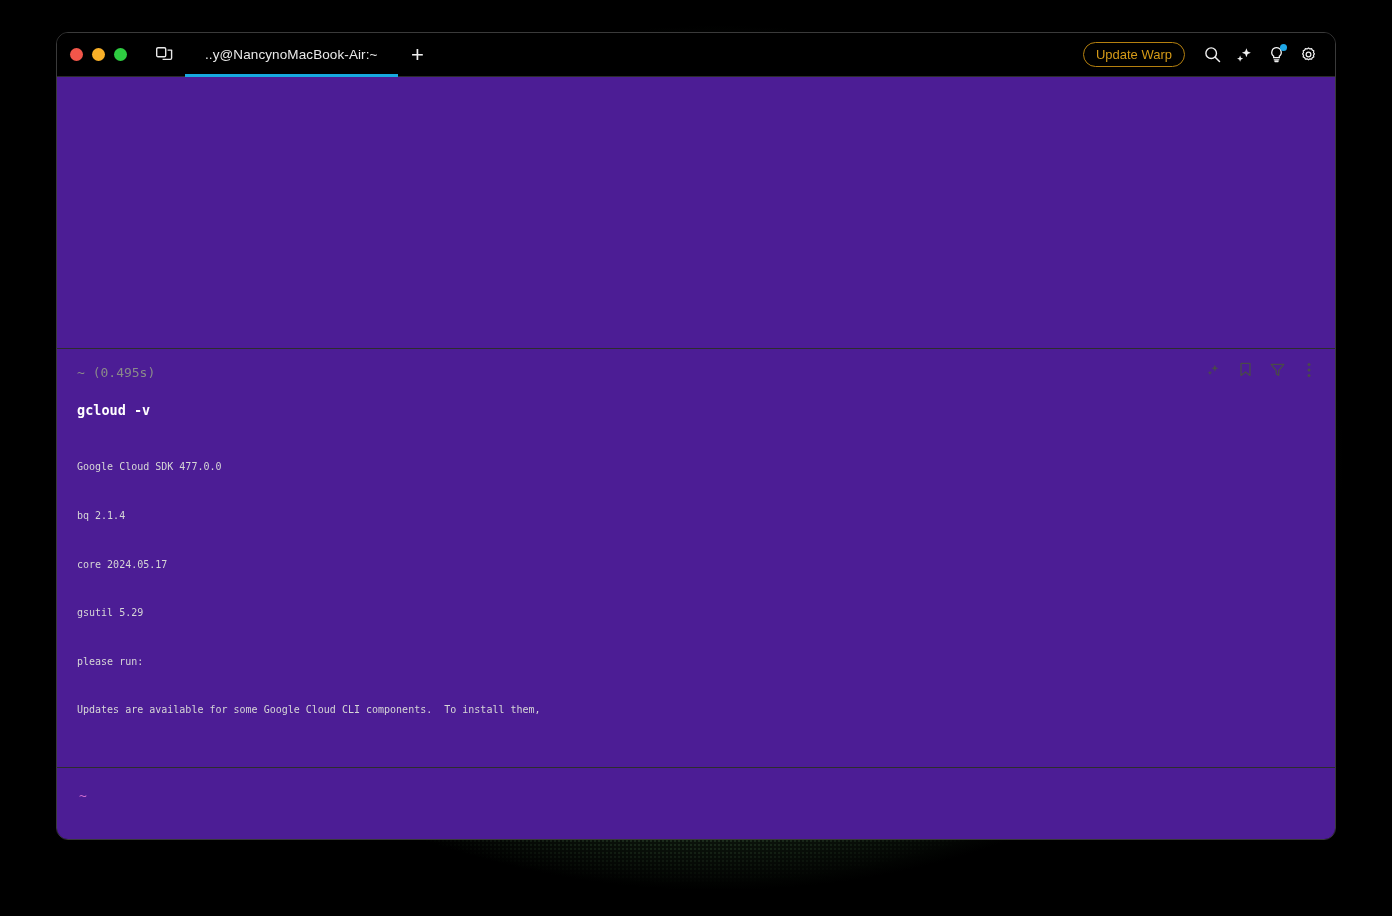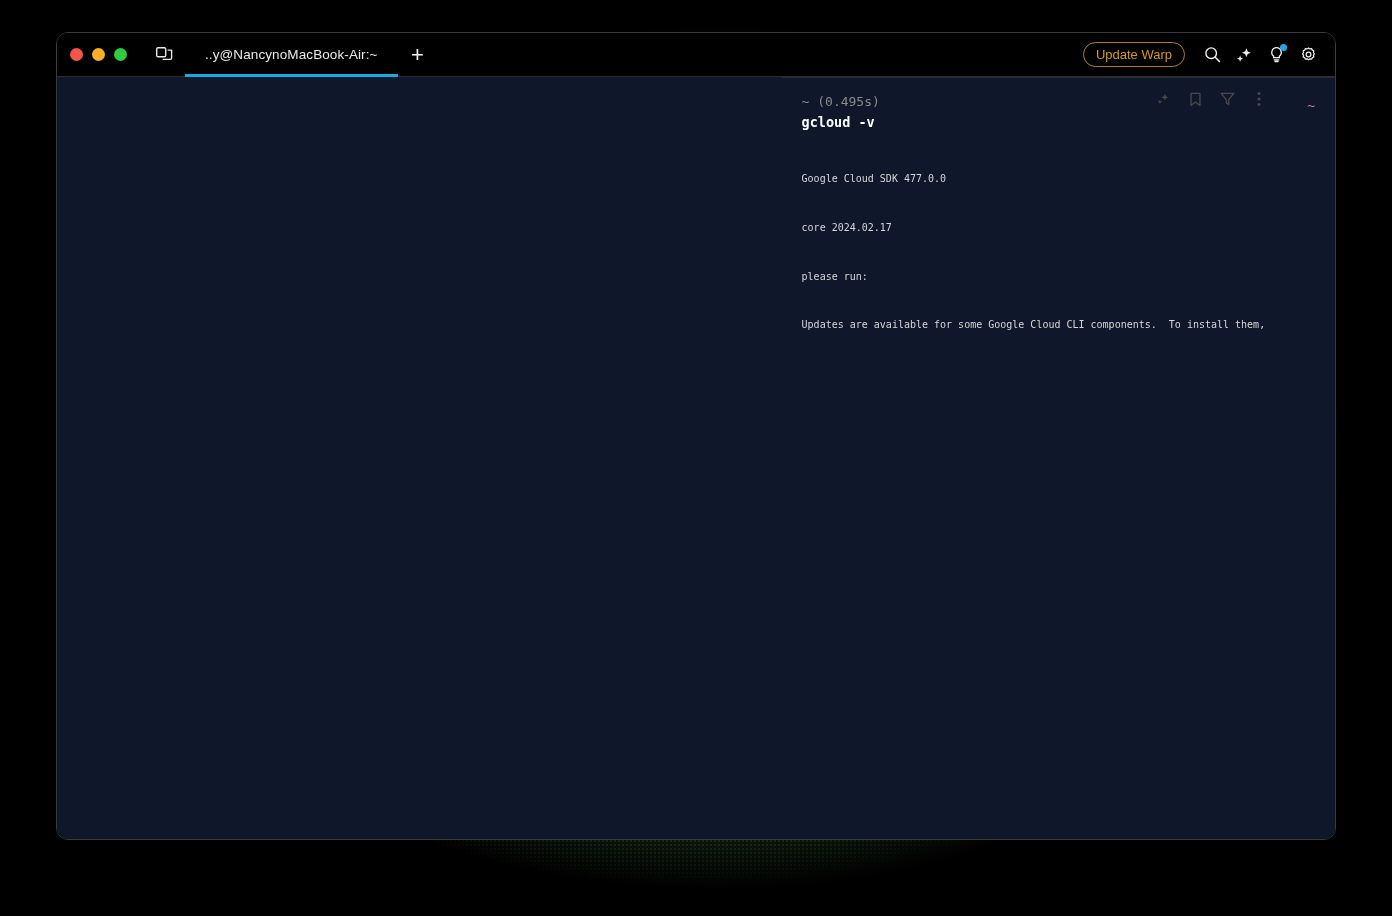--- a/index.html
+++ b/index.html
@@ -124,23 +124,23 @@
   .badge-dot {
     position:absolute; top:4px; right:4px;
     width:7px; height:7px; border-radius:50%;
     background:#1fa8e8;
   }
 
   
   .term {
     flex:1 1 auto;
     position:relative;
-    background:#0f172a;
+    background:#4c1d95;
     display:flex;
-    flex-direction:row;
+    flex-direction:column;
     justify-content:flex-end;
     font-family:"DejaVu Sans Mono", monospace;
   }
   .spacer { flex:1 1 auto; }
 
   .block {
     position:relative;
     border-top:1px solid #2d2d2d;
     padding:14px 20px 16px 20px;
   }
@@ -157,21 +157,21 @@
     font-size:13px;
     line-height:19px;
     white-space:pre;
   }
   .cmd-line {
     color:#ffffff;
     font-weight:bold;
     font-size:13.5px;
     line-height:21px;
     white-space:pre;
-    margin-top:1px;
+    margin-top:18px;
   }
   .out {
     color:#d6d6d6;
     font-size:10px;
     line-height:16.2px;
     white-space:pre;
     margin-top:6px;
   }
   .out div { white-space:pre; }
 
@@ -285,21 +285,23 @@
               <circle cx="2" cy="13.6" r="1.5"></circle>
           </svg>
         </div>
       </div>
 
       <div class="prompt-line">~ (0.495s)</div>
       <div class="cmd-line">gcloud -v</div>
 
       <div class="out">
         <div>Google Cloud SDK 477.0.0</div>
-        <div>core 2024.02.17</div>
+        <div>bq 2.1.4</div>
+        <div>core 2024.05.17</div>
+        <div>gsutil 5.29</div>
         <div>please run:</div>
         <div>Updates are available for some Google Cloud CLI components.  To install them,</div>
       </div>
     </div>
 
     <div class="input-block">
       <div class="tilde">~</div>
     </div>
 
   </div>

